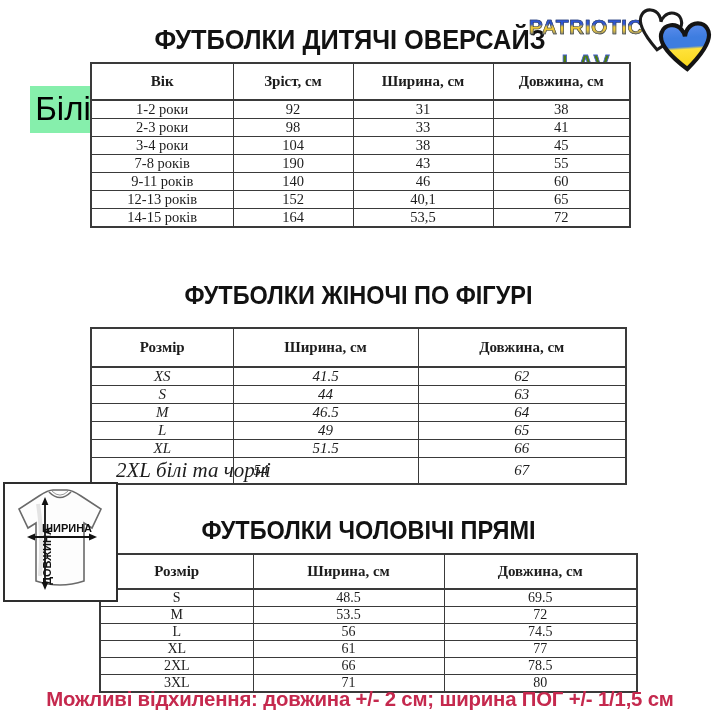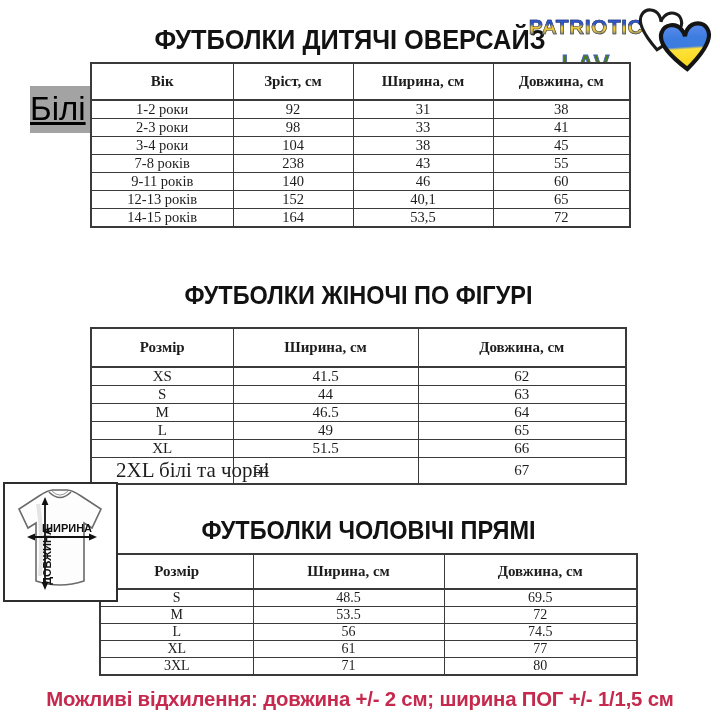--- a/index.html
+++ b/index.html
@@ -19,40 +19,40 @@
   #logo-word1 { font-size:21px; font-weight:800; letter-spacing:0.5px;
                 background:linear-gradient(180deg,#2e55d4 0%,#2e55d4 38%,#eec937 50%,#eec937 62%,#2443b8 100%);
                 -webkit-background-clip:text; background-clip:text; color:transparent;
                 -webkit-text-stroke:0.6px #35404f; }
   #logo-word2 { font-size:24px; font-weight:800; letter-spacing:1px; color:#4d7c0f;
                 -webkit-text-stroke:0.8px #4560cc; margin-top:11px; }
   #logo-hearts { position:absolute; top:1px; right:4px; }
 
   
   #badge-bili { position:absolute; left:30px; top:86px; width:66px; height:47px;
-                background:#a3a3a3; text-align:left; font-size:33px; line-height:46px; color:#000;text-decoration:underline; }
+                background:#86efac; text-align:center; font-size:33px; line-height:46px; color:#000; }
 
   
   .tbl-wrap { position:absolute; }
   #wrap-children { left:90px; top:62px;  width:541px; }
   #wrap-women    { left:90px; top:327px; width:537px; }
   #wrap-men      { left:99px; top:553px; width:539px; }
 
   table.size-table { width:100%; table-layout:fixed; border-collapse:collapse;
                      border:2px solid #3a3a3a; background:#fff;
                      font-family:"Liberation Serif", serif; }
   .size-table th, .size-table td { border:1px solid #3a3a3a; text-align:center; vertical-align:middle;
                                    padding:0; color:#1d1d1d; }
   .size-table thead th { font-weight:700; border-bottom:2px solid #3a3a3a; }
 
   .t-children thead tr { height:37px;border-radius:16px; } .t-children tbody tr { height:17.7px; }
   .t-children th { font-size:15px; } .t-children td { font-size:14.5px;margin-left:20px; }
 
   .t-women thead tr { height:39px; } .t-women tbody tr { height:16.2px; }
-  .t-women th { font-size:15px; } .t-women td { font-size:15px; }
+  .t-women th { font-size:15px; } .t-women td { font-size:15px;font-style:italic; }
   
   .t-women tbody tr.row-5 td:first-child { text-align:center; padding-left:24px; font-size:21px;
                                            white-space:nowrap; overflow:visible; }
   .t-women tbody tr.row-5 td:nth-child(2) { text-align:left; padding-left:20px; }
 
   .t-men thead tr { height:35px; } .t-men tbody tr { height:14.8px; }
   .t-men th { font-size:15px; } .t-men td { font-size:14px; }
 
   
   #diagram-box { position:absolute; left:3px; top:458px; width:115px; height:120px;
@@ -126,21 +126,21 @@
           <td>41</td>
         </tr>
         <tr class="row-2">
           <td>3-4 роки</td>
           <td>104</td>
           <td>38</td>
           <td>45</td>
         </tr>
         <tr class="row-4">
           <td>7-8 років</td>
-          <td>238</td>
+          <td>190</td>
           <td>43</td>
           <td>55</td>
         </tr>
         <tr class="row-5">
           <td>9-11 років</td>
           <td>140</td>
           <td>46</td>
           <td>60</td>
         </tr>
         <tr class="row-6">
@@ -236,20 +236,25 @@
         <tr class="row-2">
           <td>L</td>
           <td>56</td>
           <td>74.5</td>
         </tr>
         <tr class="row-3">
           <td>XL</td>
           <td>61</td>
           <td>77</td>
         </tr>
+        <tr class="row-4">
+          <td>2XL</td>
+          <td>66</td>
+          <td>78.5</td>
+        </tr>
         <tr class="row-5">
           <td>3XL</td>
           <td>71</td>
           <td>80</td>
         </tr>
       </tbody>
   </table>
 </div>
 
 <div id="diagram-box">

